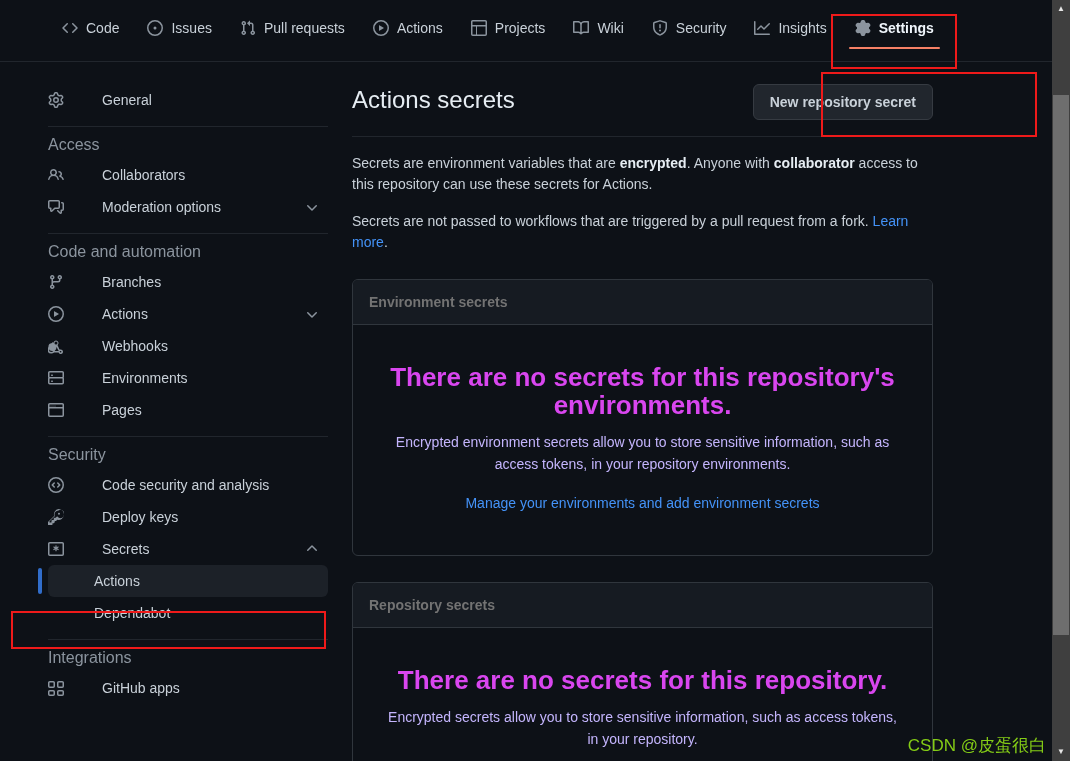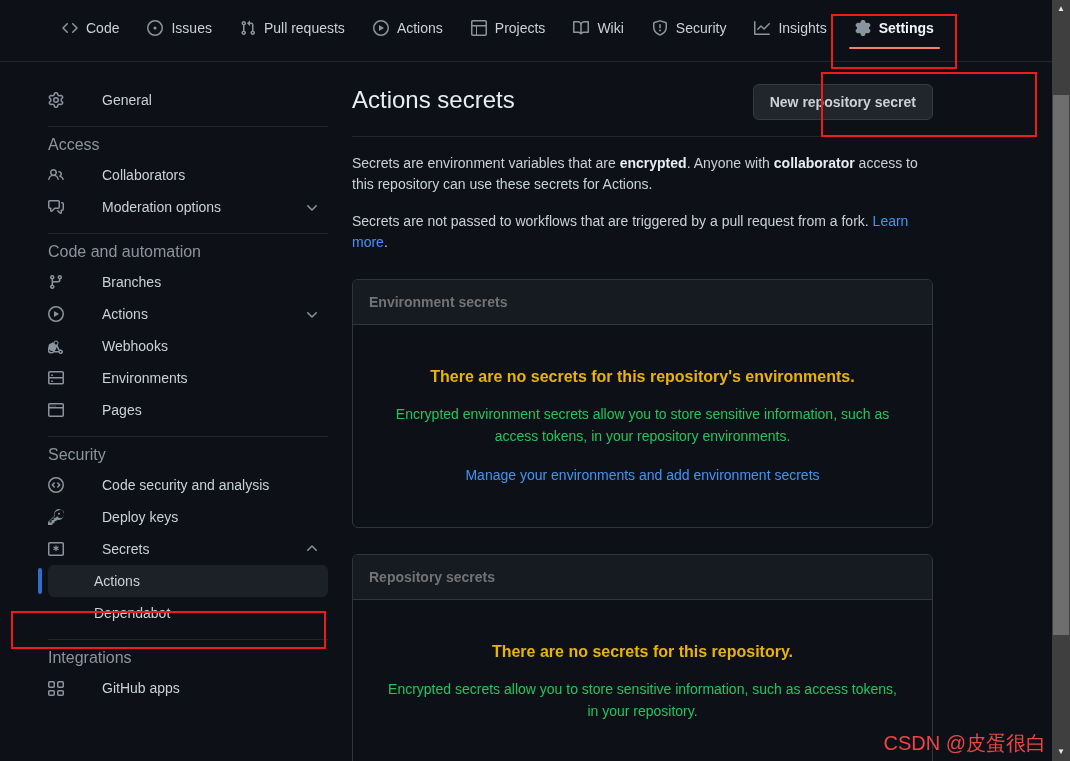--- a/index.html
+++ b/index.html
@@ -170,29 +170,29 @@
     font-size: 14px;
     font-weight: bold;
     color: #737373;
     border-bottom: 1px solid #30363d;
   }
   .panel-body {
     text-align: center;
     padding: 38px 32px 44px 32px;
   }
   .blank-title {
-    font-size: 16px;
-    color: #eab308;
+    font-size: 26px;
+    color: #d946ef;
     font-weight: bold;
     margin: 0 0 12px 0;
     line-height: 28px;
   }
   .blank-text {
     font-size: 14px;
-    color: #22c55e;
+    color: #c4b5fd;
     line-height: 22px;
     margin: 5px auto;
     max-width: 580px;
   }
   .blank-link {
     display: block;
     margin-top: 20px;
     font-size: 14px;
     color: #4493f8;
     text-decoration: none;
@@ -230,22 +230,22 @@
     position: absolute;
     left: 1px; top: 95px;
     width: 16px; height: 540px;
     background: #6e6e6e;
   }
 
   
   .watermark {
     position: absolute;
     right: 24px; bottom: 4px;
-    font-size: 20px;
-    color: #ef4444;
+    font-size: 17px;
+    color: #84cc16;
     z-index: 55;
     white-space: nowrap;
   }
 </style>
 </head>
 <body>
 
 <div class="page">
 
   <div class="topnav">

